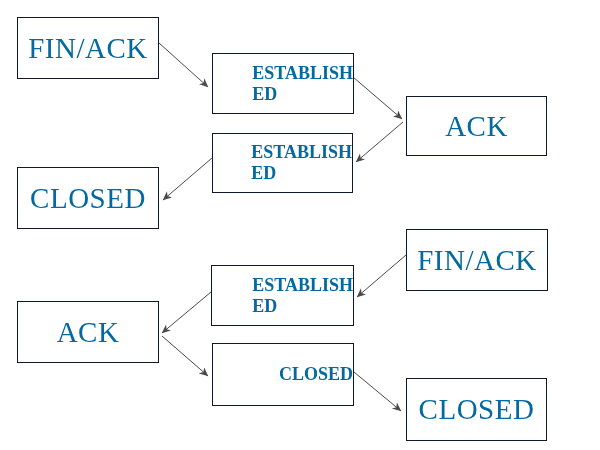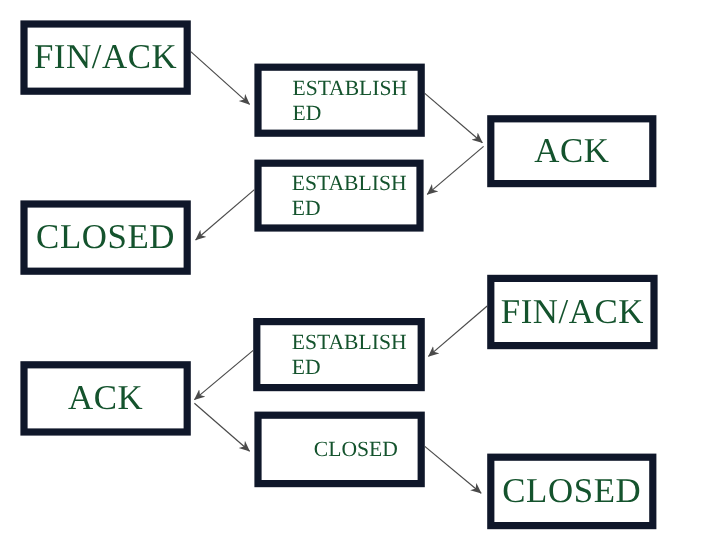--- a/index.html
+++ b/index.html
@@ -13,35 +13,36 @@
   }
   #edges {
     position: absolute;
     left: 0; top: 0;
     width: 600px; height: 450px;
   }
   .node {
     position: absolute;
     box-sizing: border-box;
     background: #ffffff;
-    border: 6px solid #0f172a;
+    border: 1px solid #0f172a;
     display: flex;
     align-items: center;
-    color: #14532d;
+    color: #0369a1;
   }
   .node-big {
     font-size: 29px;
     justify-content: center;
     letter-spacing: 0.5px;
   }
   .node-small {
     font-size: 18px;
     line-height: 21px;
     padding-left: 17px;
-    justify-content: center;
+    justify-content: flex-end;
+    font-weight: bold;
   }
   .node-small.pad-wide { padding-left: 27px; }
   .wrap-lines span { display: block; }
 
   
   #n-fin-ack-top-left      { left: 17px;  top: 17px;  width: 142px; height: 62px; }
   #n-established-top       { left: 212px; top: 53px;  width: 142px; height: 61px; }
   #n-ack-right             { left: 406px; top: 96px;  width: 141px; height: 60px; }
   #n-established-mid       { left: 212px; top: 133px; width: 141px; height: 60px; }
   #n-closed-left           { left: 17px;  top: 167px; width: 142px; height: 62px; }

